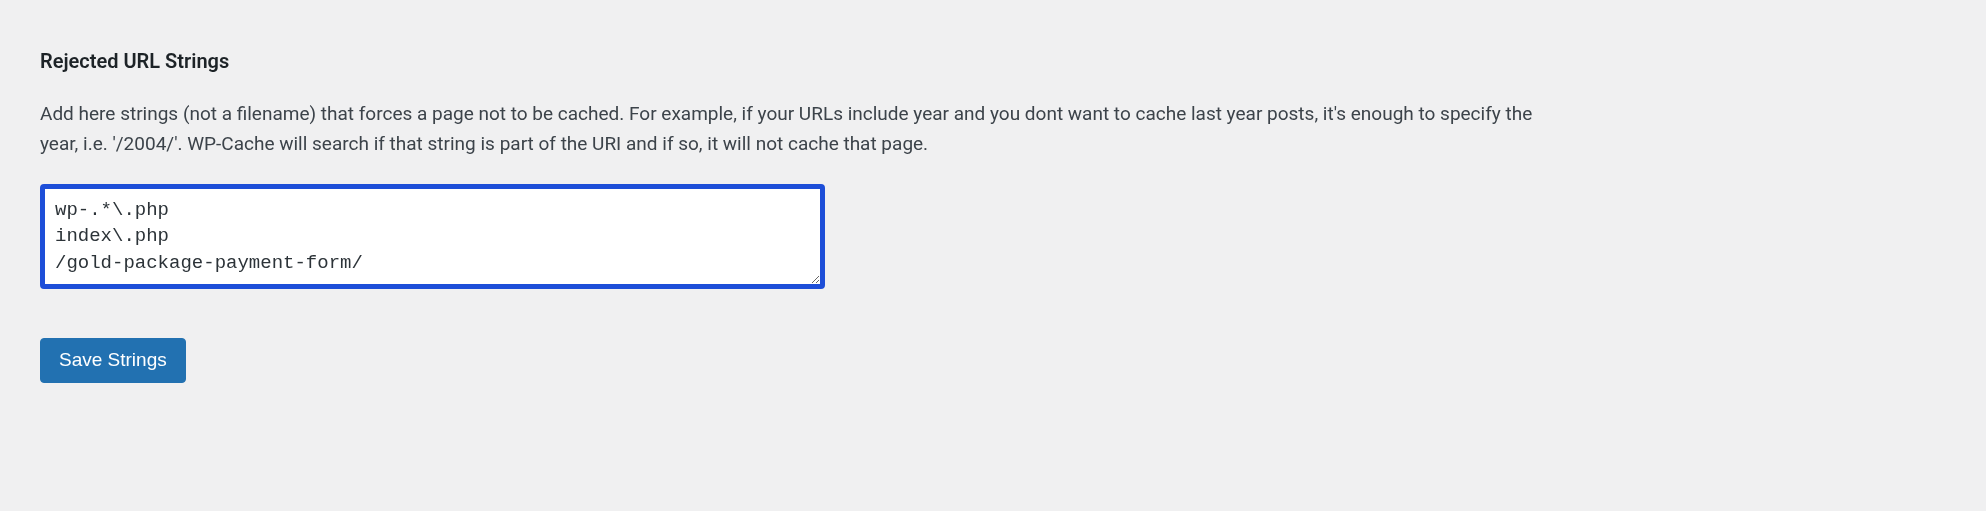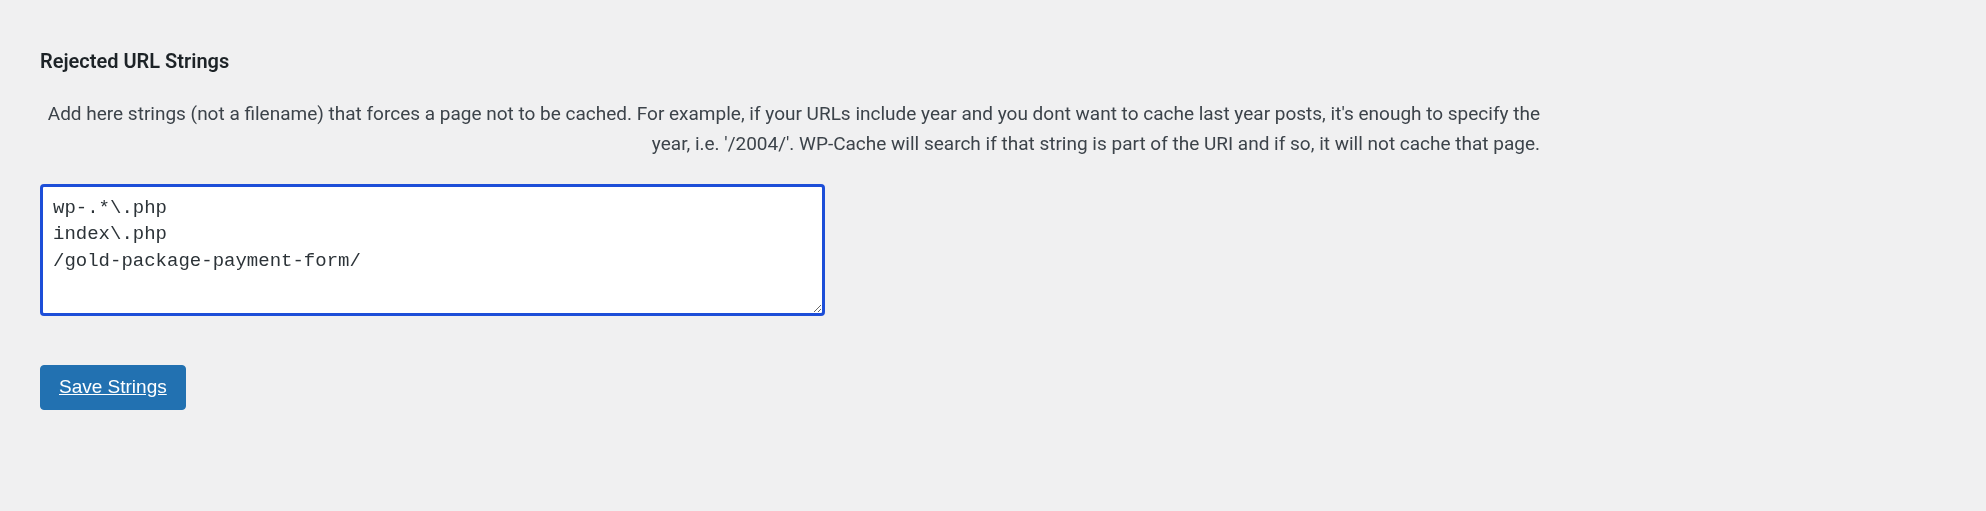--- a/index.html
+++ b/index.html
@@ -20,49 +20,47 @@
       color: #1d2327;
       margin-bottom: 26px;
       margin-top: 19px;
     }
     .description {
       font-size: 19px;
       line-height: 1.6;
       color: #3c434a;
       margin-bottom: 24px;
       max-width: 1500px;
-      text-align: right;
     }
     .textarea-field {
       width: 785px;
-      height: 132px;
+      height: 105px;
       padding: 8px 10px;
       font-family: ui-monospace, SFMono-Regular, Menlo, Monaco, Consolas, "Liberation Mono", "Courier New", monospace;
       font-size: 19px;
       line-height: 1.4;
       color: #2c3338;
       background: #ffffff;
-      border: 3px solid #1d4ed8;
+      border: 5px solid #1d4ed8;
       border-radius: 4px;
       resize: both;
       outline: none;
     }
     .button-primary {
       display: inline-block;
       margin-top: 44px;
       padding: 10px 18px;
       font-size: 19px;
       line-height: 1.2;
       color: #ffffff;
       background: #2271b1;
       border: 1px solid #2271b1;
       border-radius: 4px;
       cursor: pointer;
       font-weight: 400;
-      text-decoration: underline;
     }
   </style>
 </head>
 <body>
 
 
 
 <h4 class="section-title">Rejected URL Strings</h4>
 
 <p class="description">Add here strings (not a filename) that forces a page not to be cached. For example, if your URLs include year and you dont want to cache last year posts, it's enough to specify the year, i.e. '/2004/'. WP-Cache will search if that string is part of the URI and if so, it will not cache that page.</p>

